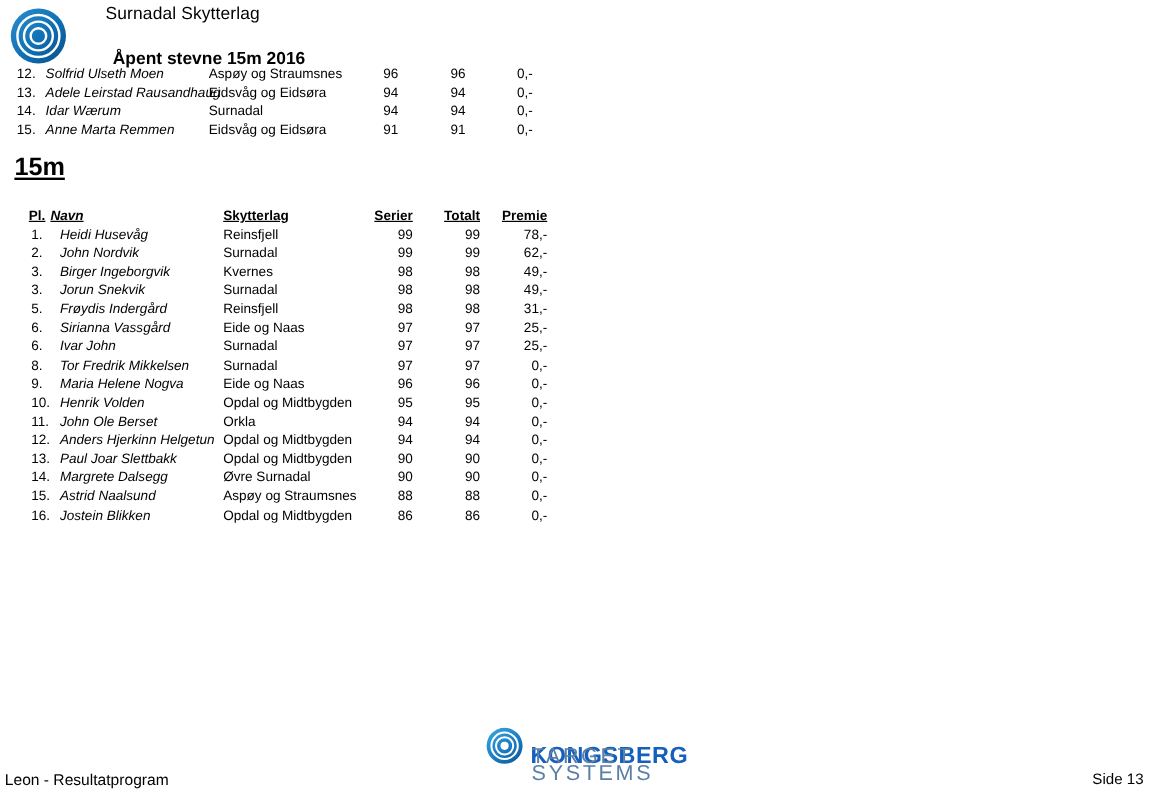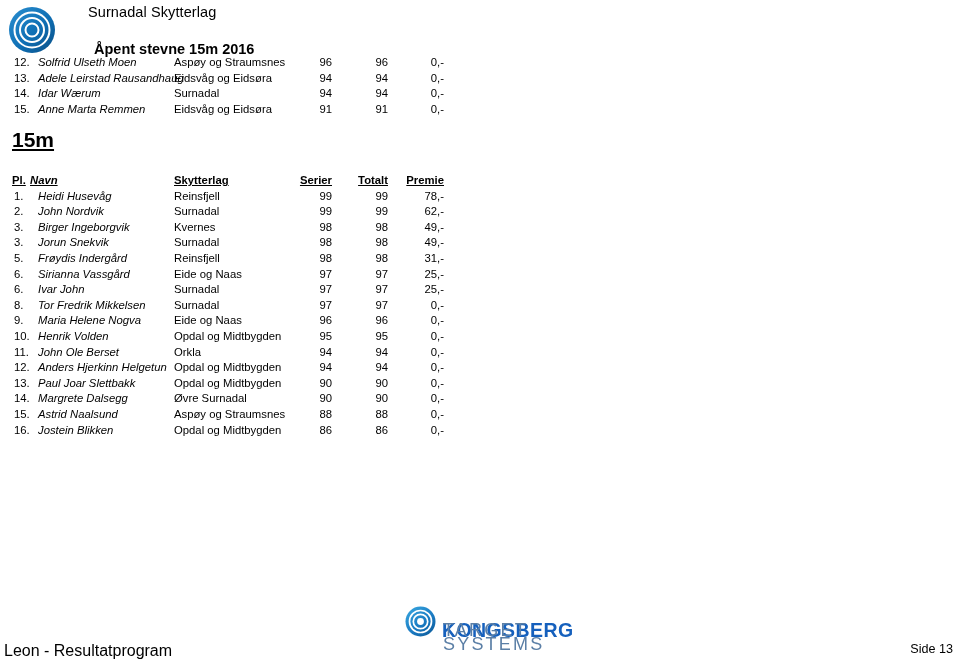--- a/index.html
+++ b/index.html
@@ -113,21 +113,21 @@
     left: 88px; top: 0;
     font-size: 21px;
     font-weight: bold;
     text-decoration: underline;
     white-space: nowrap;
   }
 
   
   #results-table {
     position: absolute;
-    left: 0; top: 174px;
+    left: 12px; top: 174px;
     width: 470px;
   }
   #results-table .res-row { position: relative; height: 15.6px; }
   #col-head span {
     font-weight: bold;
     text-decoration: underline;
   }
   #col-head .c-pl { left: 12px; }
   #col-head .c-name { left: 30px; }
 
@@ -151,21 +151,21 @@
     position: absolute;
     left: 38px; top: 21px;
     font-size: 18px;
     color: #5b7fa6;
     letter-spacing: 2.2px;
     line-height: 14px;
   }
   #footer-left {
     position: absolute;
     left: 4px; top: 642px;
-    font-size: 16px;
+    font-size: 13px;
   }
   #footer-right {
     position: absolute;
     right: 6px; top: 642px;
     font-size: 12.6px;
   }
 </style>
 </head>
 <body>
 

